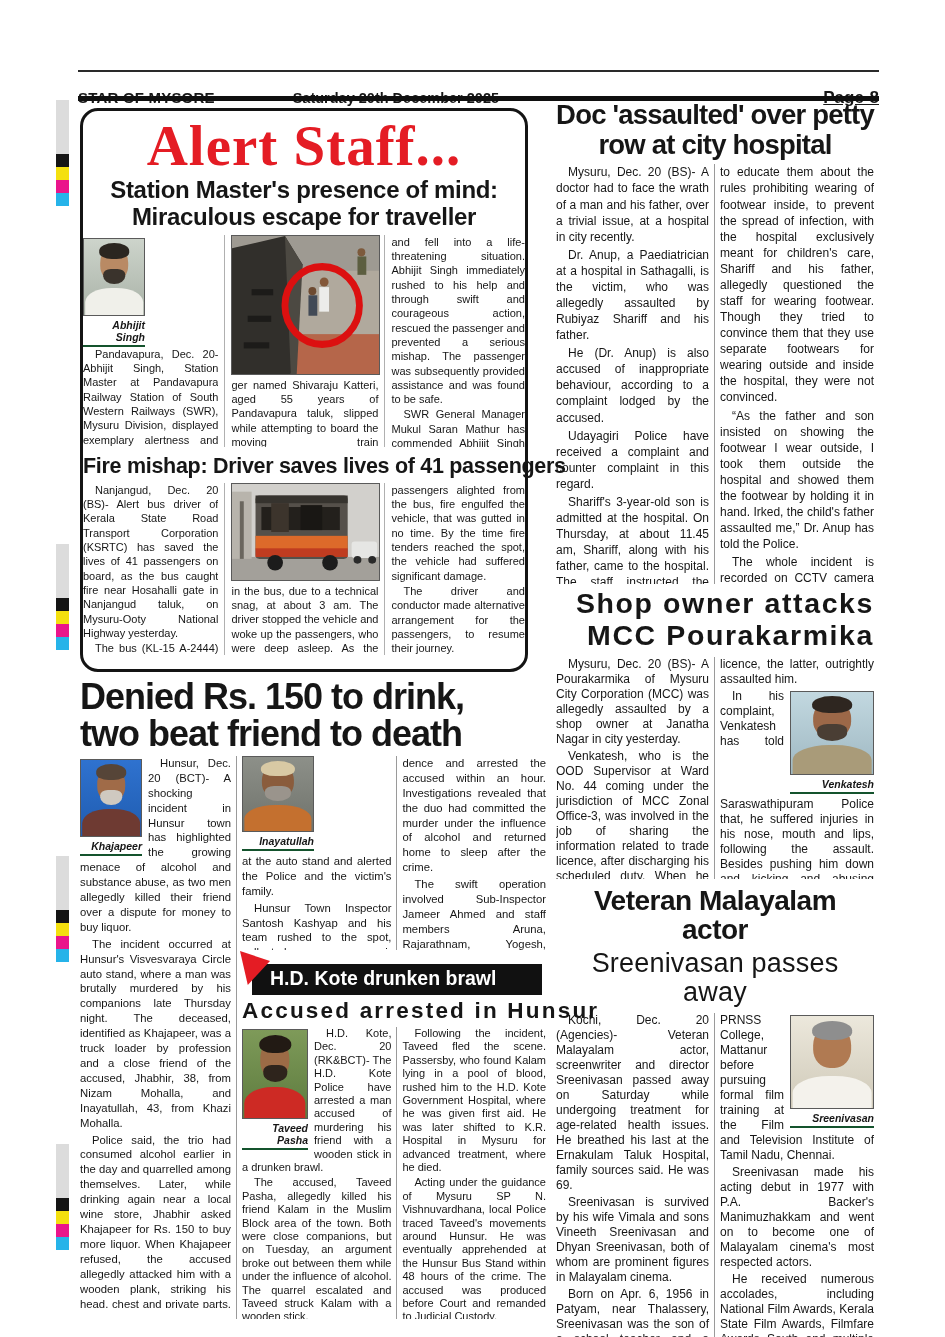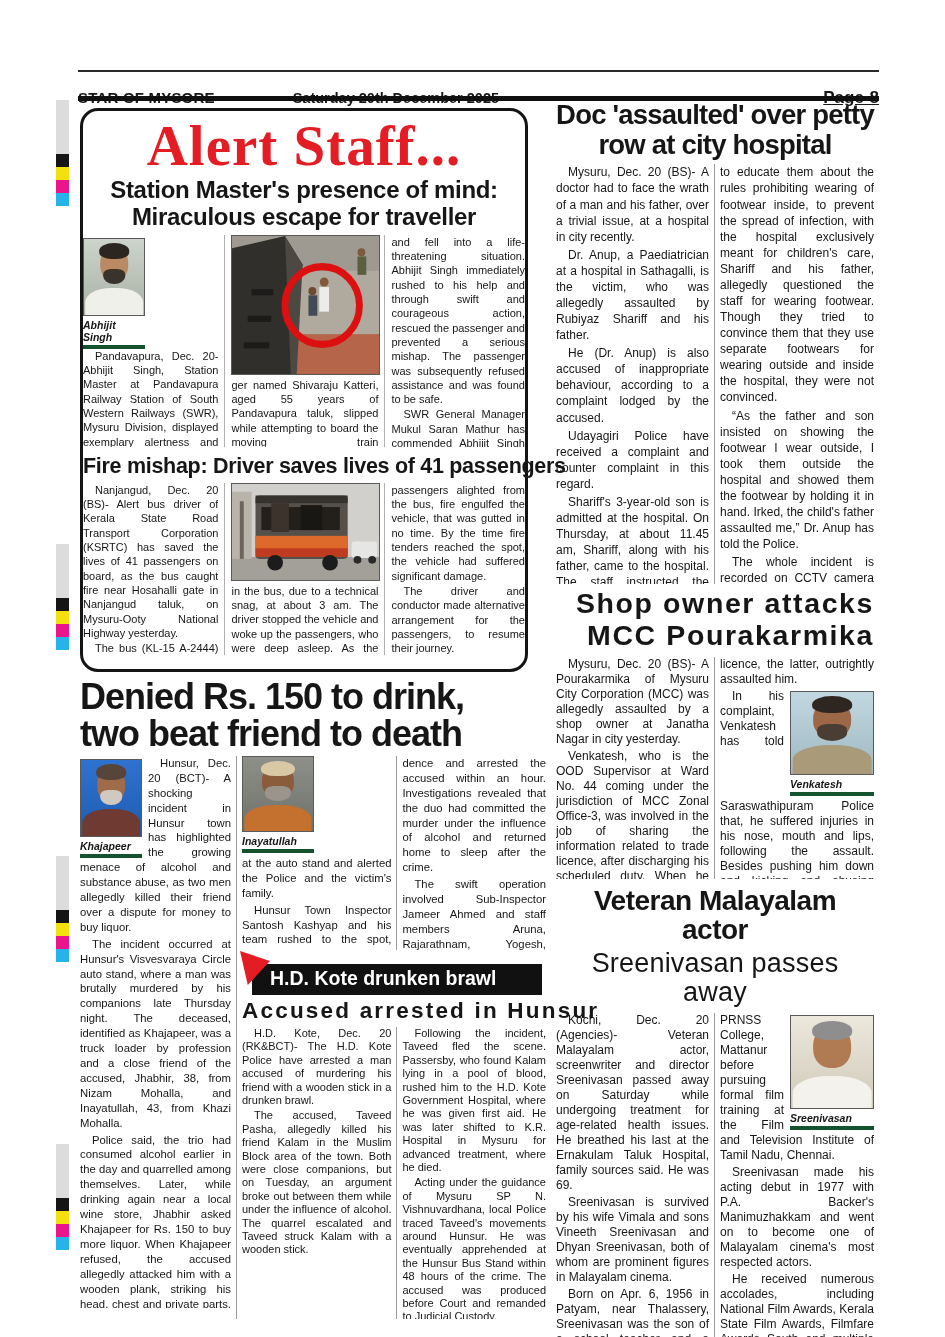--- a/index.html
+++ b/index.html
@@ -15,22 +15,22 @@
   
   .regmark{position:absolute;left:56px;width:13px;}
   .regmark .gbar{height:54px;background:#dcdcdc;}
   .regmark .chip{height:13px;}
   .chip.k{background:#151515}.chip.y{background:#f4e00f}.chip.m{background:#ea158b}.chip.c{background:#26b3e9}
   
   .p{font-size:12px;line-height:1.34;text-align:justify;margin:0 0 2px;text-indent:12px;}
   .nofirst{text-indent:0;}
   .cont{text-align-last:justify;}
   .col{overflow:hidden;}
-  .cap{display:block;text-align:left;font-style:italic;font-weight:bold;font-size:10.5px;
-       border-bottom:4px solid #14532d;padding:1px 0 2px;margin-top:2px;}
+  .cap{display:block;text-align:right;font-style:italic;font-weight:bold;font-size:10.5px;
+       border-bottom:2px solid #14532d;padding:1px 0 2px;margin-top:2px;}
   figure{margin:0;}
   
   .ph{position:relative;overflow:hidden;border:1px solid #5a5a5a;}
   .portrait .p-head{position:absolute;left:50%;top:10%;width:46%;height:46%;transform:translateX(-50%);
       border-radius:48% 48% 44% 44%;background:var(--skin);}
   .portrait .p-head::before{content:'';position:absolute;top:-10%;left:-4%;right:-4%;height:45%;
       border-radius:50% 50% 42% 42%;background:var(--hair);}
   .portrait.bearded .p-head::after{content:'';position:absolute;bottom:-8%;left:10%;right:10%;height:44%;
       border-radius:36% 36% 52% 52%;background:var(--beard);}
   .portrait .p-torso{position:absolute;left:50%;bottom:-5%;width:96%;height:40%;transform:translateX(-50%);
@@ -178,21 +178,21 @@
             <rect x="78" y="58" width="9" height="20" fill="#424a56"></rect>
             <circle cx="82" cy="54" r="4" fill="#6d4a30"></circle>
             <rect x="89" y="50" width="10" height="24" fill="#ececea"></rect>
             <circle cx="94" cy="45" r="4.5" fill="#84583a"></circle>
             <circle cx="92" cy="68" r="38" fill="none" stroke="#dc1010" stroke-width="7"></circle>
           </svg>
         </div>
         <p class="p nofirst cont">ger named Shivaraju Katteri, aged 55 years of Pandavapura taluk, slipped while attempting to board the moving train</p>
       </div>
       <div class="col ac3">
-        <p class="p nofirst">and fell into a life-threatening situation. Abhijit Singh immediately rushed to his help and through swift and courageous action, rescued the passenger and prevented a serious mishap. The passenger was subsequently refused assistance and was found to be safe.</p>
+        <p class="p nofirst">and fell into a life-threatening situation. Abhijit Singh immediately rushed to his help and through swift and courageous action, rescued the passenger and prevented a serious mishap. The passenger was subsequently provided assistance and was found to be safe.</p>
         <p class="p">SWR General Manager Mukul Saran Mathur has commended Abhijit Singh who showed exemplary presence of mind in averting the loss of life, states a press release.</p>
       </div>
     </div>
     <h3 class="fire-head">Fire mishap: Driver saves lives of 41 passengers</h3>
     <div class="fire-cols">
       <div class="col ac1">
         <p class="p">Nanjangud, Dec. 20 (BS)- Alert bus driver of Kerala State Road Transport Corporation (KSRTC) has saved the lives of 41 passengers on board, as the bus caught fire near Hosahalli gate in Nanjangud taluk, on Mysuru-Ooty National Highway yesterday.</p>
         <p class="p cont">The bus (KL-15 A-2444) was going to Kerala from Mysuru, when a spark was noticed</p>
       </div>
       <div class="col ac2">
@@ -340,20 +340,27 @@
         </div>
 
         <section class="hdkote">
           <div class="banner">
             <span class="flag"></span>
             <span>H.D. Kote drunken brawl</span>
           </div>
           <h2 class="hk-head">Accused arrested in Hunsur</h2>
           <div class="hk-cols">
             <div class="col hc1">
+              <figure class="figk">
+                <div class="ph portrait bearded taveed">
+                  <div class="p-head"></div>
+                    <div class="p-torso"></div>
+                </div>
+                <figcaption class="cap">Taveed Pasha</figcaption>
+              </figure>
               <p class="p">H.D. Kote, Dec. 20 (RK&amp;BCT)- The H.D. Kote Police have arrested a man accused of murdering his friend with a wooden stick in a drunken brawl.</p>
               <p class="p">The accused, Taveed Pasha, allegedly killed his friend Kalam in the Muslim Block area of the town. Both were close companions, but on Tuesday, an argument broke out between them while under the influence of alcohol. The quarrel escalated and Taveed struck Kalam with a wooden stick.</p>
             </div>
             <div class="col hc2">
               <p class="p">Following the incident, Taveed fled the scene. Passersby, who found Kalam lying in a pool of blood, rushed him to the H.D. Kote Government Hospital, where he was given first aid. He was later shifted to K.R. Hospital in Mysuru for advanced treatment, where he died.</p>
               <p class="p">Acting under the guidance of Mysuru SP N. Vishnuvardhana, local Police traced Taveed's movements around Hunsur. He was eventually apprehended at the Hunsur Bus Stand within 48 hours of the crime. The accused was produced before Court and remanded to Judicial Custody.</p>
             </div>
           </div>
         </section>
       </div>

